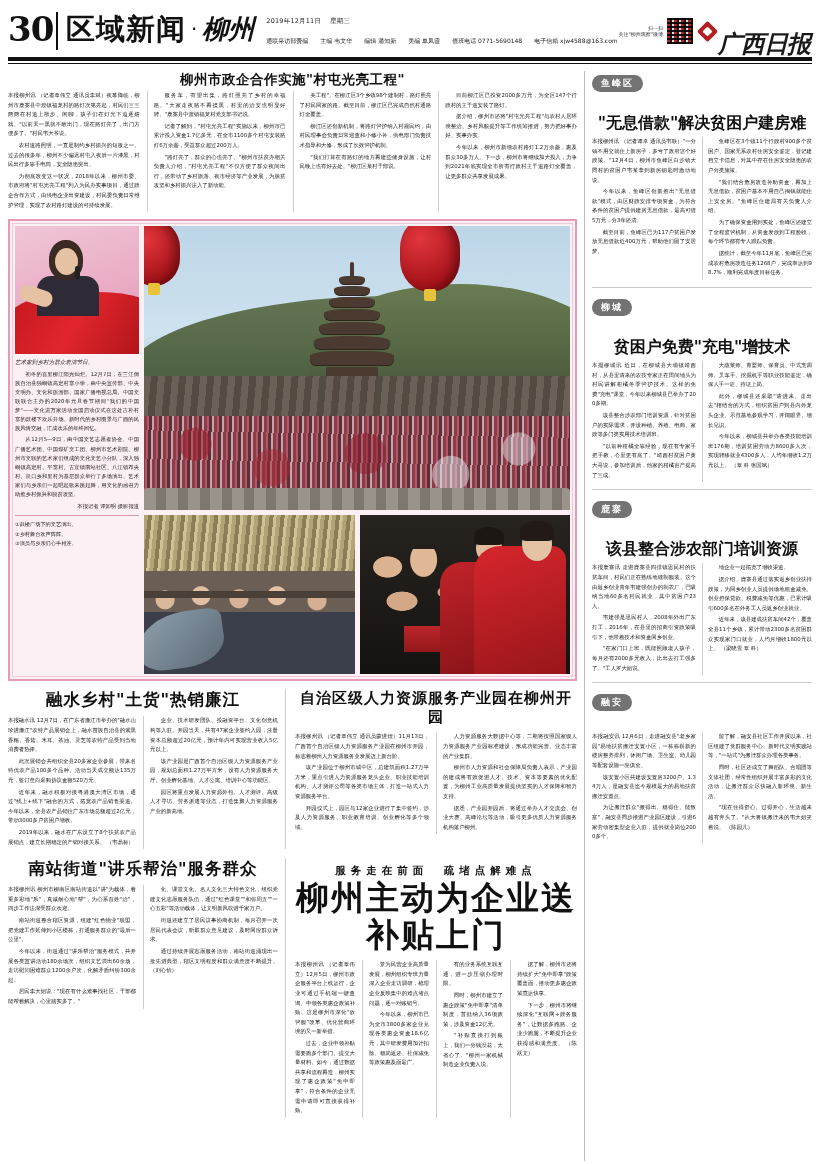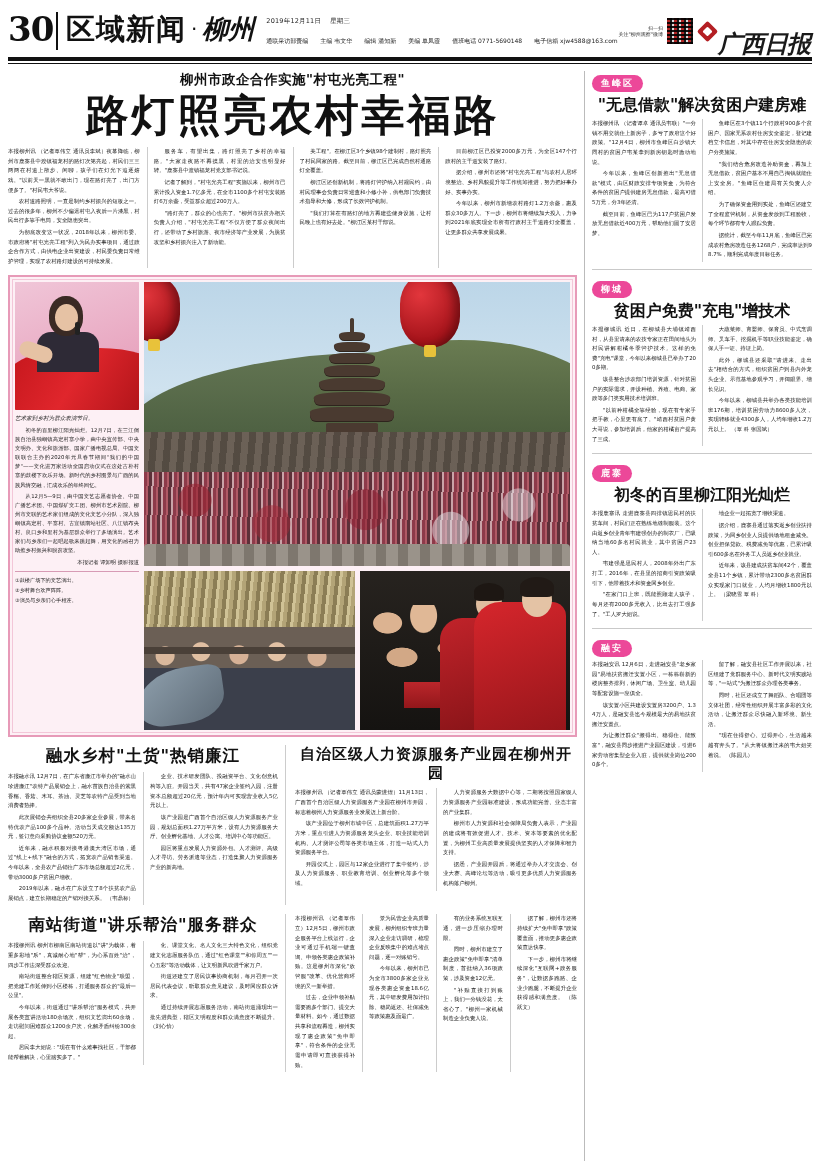--- a/index.html
+++ b/index.html
@@ -260,23 +260,23 @@
   .mega-wrap{margin-top:6px;}
   .mega-shoulder{text-align:center;font-size:10.5px;font-weight:700;letter-spacing:5px;
     font-family:"DejaVu Serif","Liberation Serif",serif;margin-bottom:2px;}
   .mega-headline{
     text-align:center;font-size:33px;font-weight:700;letter-spacing:2px;
     font-family:"DejaVu Sans","Liberation Sans",sans-serif;line-height:1.12;margin:0 0 6px;
   }
 
   
   .badge{
-    display:inline-block;background:#ec4899;color:#fff;
+    display:inline-block;background:#737373;color:#fff;
     font-size:9px;font-weight:700;padding:2px 9px;border-radius:9px;
-    letter-spacing:2px;margin-bottom:3px;
+    letter-spacing:2px;margin-bottom:21px;
   }
   .r-headline{
     font-size:16px;font-weight:700;letter-spacing:0px;
     font-family:"DejaVu Serif","Liberation Serif",serif;
     text-align:center;line-height:1.2;margin:0 0 5px;
   }
   .r-cols{display:flex;gap:6px;}
   .r-cols .tcol + .tcol{border-left:1px solid #ccc;padding-left:5px;}
   .rsep{height:1px;background:#c9c9c9;margin:7px 0;}
   .r-block{margin-bottom:2px;}
@@ -323,21 +323,20 @@
     </div>
   </div>
   <div class="mh-rule"></div>
   <div class="mh-rule2"></div>
 
   <div class="body-grid">
 
     <div class="col-left">
 
       <div class="shoulder">柳州市政企合作实施"村屯光亮工程"</div>
-      <div class="headline-main">路灯照亮农村幸福路</div>
 
       <div class="textcols">
         <div class="tcol">
           <p class="para lead">本报柳州讯 （记者覃伟立 通讯员李斌）夜幕降临，柳州市鹿寨县中渡镇福龙村的路灯次第亮起，村民们三三两两在村道上散步、闲聊，孩子们在灯光下追逐嬉戏。"以前天一黑就不敢出门，现在路灯亮了，出门方便多了。"村民韦大爷说。</p>
           <p class="para">农村道路照明，一直是制约乡村振兴的短板之一。过去的很多年，柳州不少偏远村屯入夜后一片漆黑，村民出行多靠手电筒，安全隐患突出。</p>
           <p class="para">为彻底改变这一状况，2018年以来，柳州市委、市政府将"村屯光亮工程"列入为民办实事项目，通过政企合作方式，由供电企业出资建设，村民委负责日常维护管理，实现了农村路灯建设的可持续发展。</p>
         </div>
         <div class="tcol">
           <p class="para">服务车，有望出集，路灯照亮了乡村的幸福路。"大家走夜路不再摸黑，村里的治安也明显好转。"鹿寨县中渡镇福龙村党支部书记说。</p>
           <p class="para">记者了解到，"村屯光亮工程"实施以来，柳州市已累计投入资金1.7亿多元，在全市1100多个村屯安装路灯6万余盏，受益群众超过200万人。</p>
@@ -468,20 +467,24 @@
               <p class="para">居民李大姐说："现在有什么难事找社区，干部都能帮着解决，心里踏实多了。"</p>
             </div>
             <div class="tcol">
               <p class="para">化、课堂文化、名人文化三大特色文化，组织党建文化志愿服务队伍，通过"红色课堂""和你周五""一心五彩"等活动载体，让文明新风吹进千家万户。</p>
               <p class="para">街道还建立了居民议事协商机制，每月召开一次居民代表会议，听取群众意见建议，及时回应群众诉求。</p>
               <p class="para">通过持续开展志愿服务活动，南站街道涌现出一批先进典型，辖区文明程度和群众满意度不断提升。 （刘心怡）</p>
             </div>
           </div>
         </div>
         <div class="b-col-b">
+          <div class="mega-wrap">
+            <div class="mega-shoulder">服务走在前面　疏堵点解难点</div>
+            <div class="mega-headline">柳州主动为企业送补贴上门</div>
+          </div>
           <div class="textcols">
             <div class="tcol">
               <p class="para lead">本报柳州讯 （记者覃伟立）12月5日，柳州市政企服务平台上线运行，企业可通过手机端一键查询、申领各类惠企政策补贴。这是柳州市深化"放管服"改革、优化营商环境的又一新举措。</p>
               <p class="para">过去，企业申领补贴需要跑多个部门、提交大量材料。如今，通过数据共享和流程再造，柳州实现了惠企政策"免申即享"，符合条件的企业无需申请即可直接获得补贴。</p>
             </div>
             <div class="tcol">
               <p class="para">景为民营企业高质量发展，柳州组织专班力量深入企业走访调研，梳理企业反映集中的难点堵点问题，逐一对账销号。</p>
               <p class="para">今年以来，柳州市已为全市3800多家企业兑现各类惠企资金18.6亿元，其中研发费用加计扣除、稳岗返还、社保减免等政策惠及面最广。</p>
             </div>
             <div class="tcol">
@@ -533,21 +536,21 @@
             <p class="para">大蔬菜师、育婴师、保育员、中式烹调师、叉车手、挖掘机手等职业技能鉴定，确保人手一证、持证上岗。</p>
             <p class="para">此外，柳城县还采取"请进来、走出去"相结合的方式，组织贫困户到县内外龙头企业、示范基地参观学习，开阔眼界、增长见识。</p>
             <p class="para">今年以来，柳城县共举办各类技能培训班176期，培训贫困劳动力8600多人次，实现转移就业4300多人，人均年增收1.2万元以上。 （覃 科 张国斌）</p>
           </div>
         </div>
       </div>
       <div class="rsep"></div>
 
       <div class="r-block">
         <div class="badge">鹿寨</div>
-        <div class="r-headline">初冬的百里柳江阳光灿烂</div>
+        <div class="r-headline">该县整合涉农部门培训资源</div>
         <div class="r-cols">
           <div class="tcol">
             <p class="para lead">本报鹿寨讯 走进鹿寨县四排镇思民村的扶贫车间，村民们正在熟练地缝制服装。这个由返乡创业青年韦建强创办的制衣厂，已吸纳当地60多名村民就业，其中贫困户23人。</p>
             <p class="para">韦建强是思民村人，2008年外出广东打工，2016年，在县里的招商引资政策吸引下，他带着技术和资金回乡创业。</p>
             <p class="para">"在家门口上班，既能照顾老人孩子，每月还有2000多元收入，比出去打工强多了。"工人罗大姐说。</p>
           </div>
           <div class="tcol">
             <p class="para">地企业一起拓宽了增收渠道。</p>
             <p class="para">据介绍，鹿寨县通过落实返乡创业扶持政策，为回乡创业人员提供场地租金减免、创业担保贷款、税费减免等优惠，已累计吸引600多名在外务工人员返乡创业就业。</p>
             <p class="para">近年来，该县建成扶贫车间42个，覆盖全县11个乡镇，累计带动2300多名贫困群众实现家门口就业，人均月增收1800元以上。 （梁晓雪 覃 科）</p>

